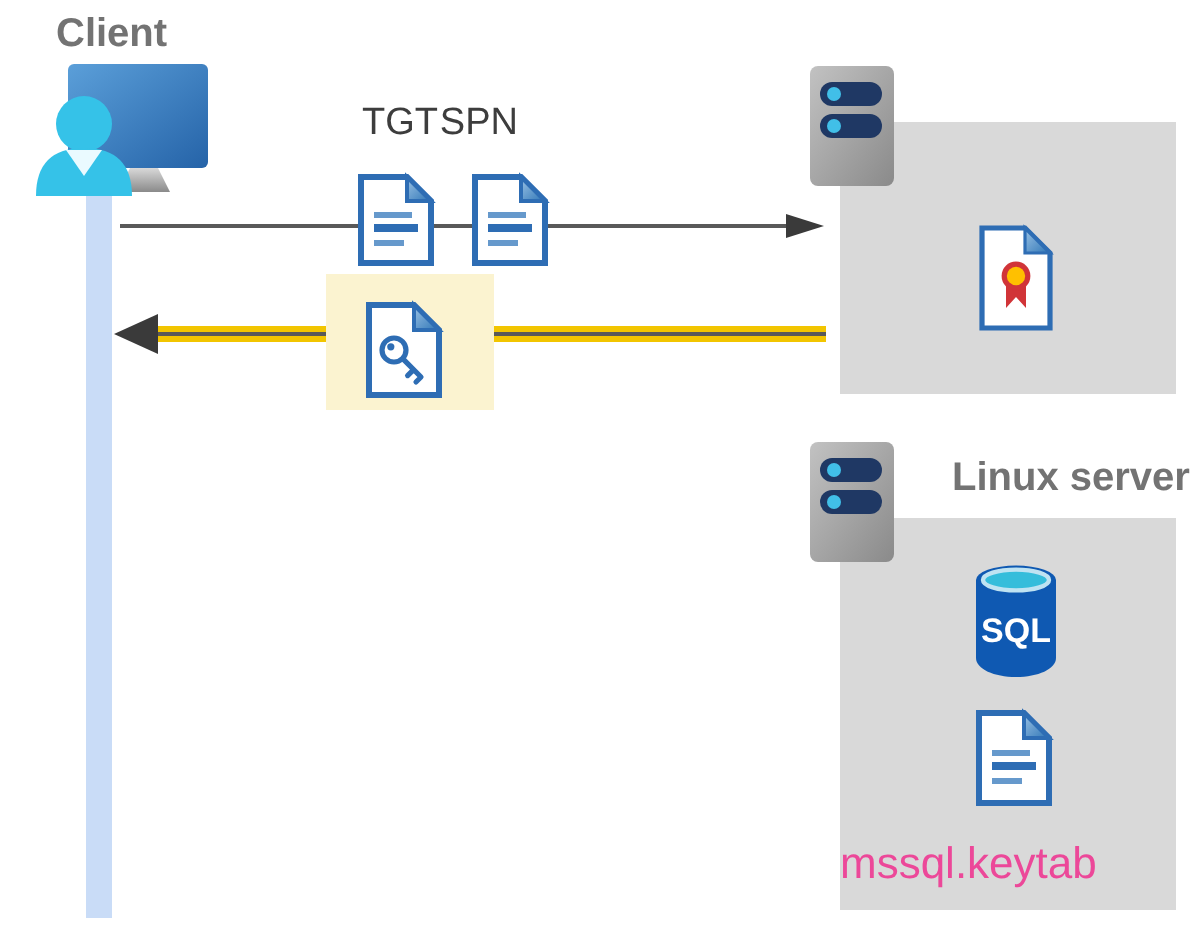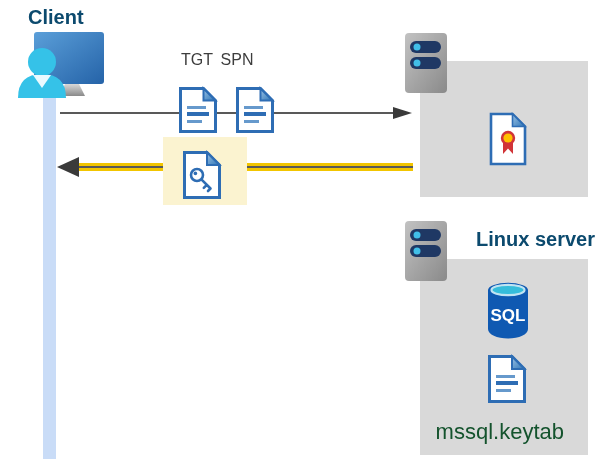--- a/index.html
+++ b/index.html
@@ -1,28 +1,28 @@
 <!DOCTYPE html>
 <html><head>
 <meta charset="utf-8">
 <style>
   html,body{margin:0;padding:0;background:#fff;}
   .canvas{
     position:relative;width:600px;height:468px;background:#ffffff;
     font-family:"Liberation Sans",sans-serif;overflow:hidden;
   }
-  .heading{position:absolute;font-weight:700;font-size:20px;line-height:26px;color:#0c4a6e;}
+  .heading{position:absolute;font-weight:700;font-size:20px;line-height:26px;color:#737373;}
   .client-title{left:28px;top:4px;}
   .dc-title{left:456px;top:6px;width:140px;}
   .linux-title{left:476px;top:226px;width:140px;}
-  .small-label{position:absolute;font-size:16px;color:#3d3d3d;text-align:center;width:44px;}
+  .small-label{position:absolute;font-size:19px;color:#3d3d3d;text-align:right;width:44px;}
   .tgt-label{left:175px;top:51px;}
   .spn-label{left:215px;top:51px;}
-  .keytab-label{position:absolute;left:420px;top:419px;width:144px;text-align:right;
-    font-size:22px;color:#14532d;}
+  .keytab-label{position:absolute;left:420px;top:419px;width:144px;text-align:left;
+    font-size:22px;color:#ec4899;}
   .panel{position:absolute;background:#d9d9d9;z-index:0;}
   .dc-panel{left:420px;top:61px;width:168px;height:136px;}
   .linux-panel{left:420px;top:259px;width:168px;height:196px;}
   .client-bar{position:absolute;left:43px;top:94px;width:13px;height:365px;background:#c9dcf7;z-index:0;}
   .client-icon{position:absolute;left:12px;top:28px;width:95px;height:70px;z-index:1;}
   .server-icon{position:absolute;width:44px;height:62px;z-index:2;}
   .dc-server{left:404px;top:32px;}
   .linux-server{left:404px;top:220px;}
   
   .req-line{position:absolute;left:60px;top:112px;width:335px;height:2px;background:#595959;z-index:1;}

